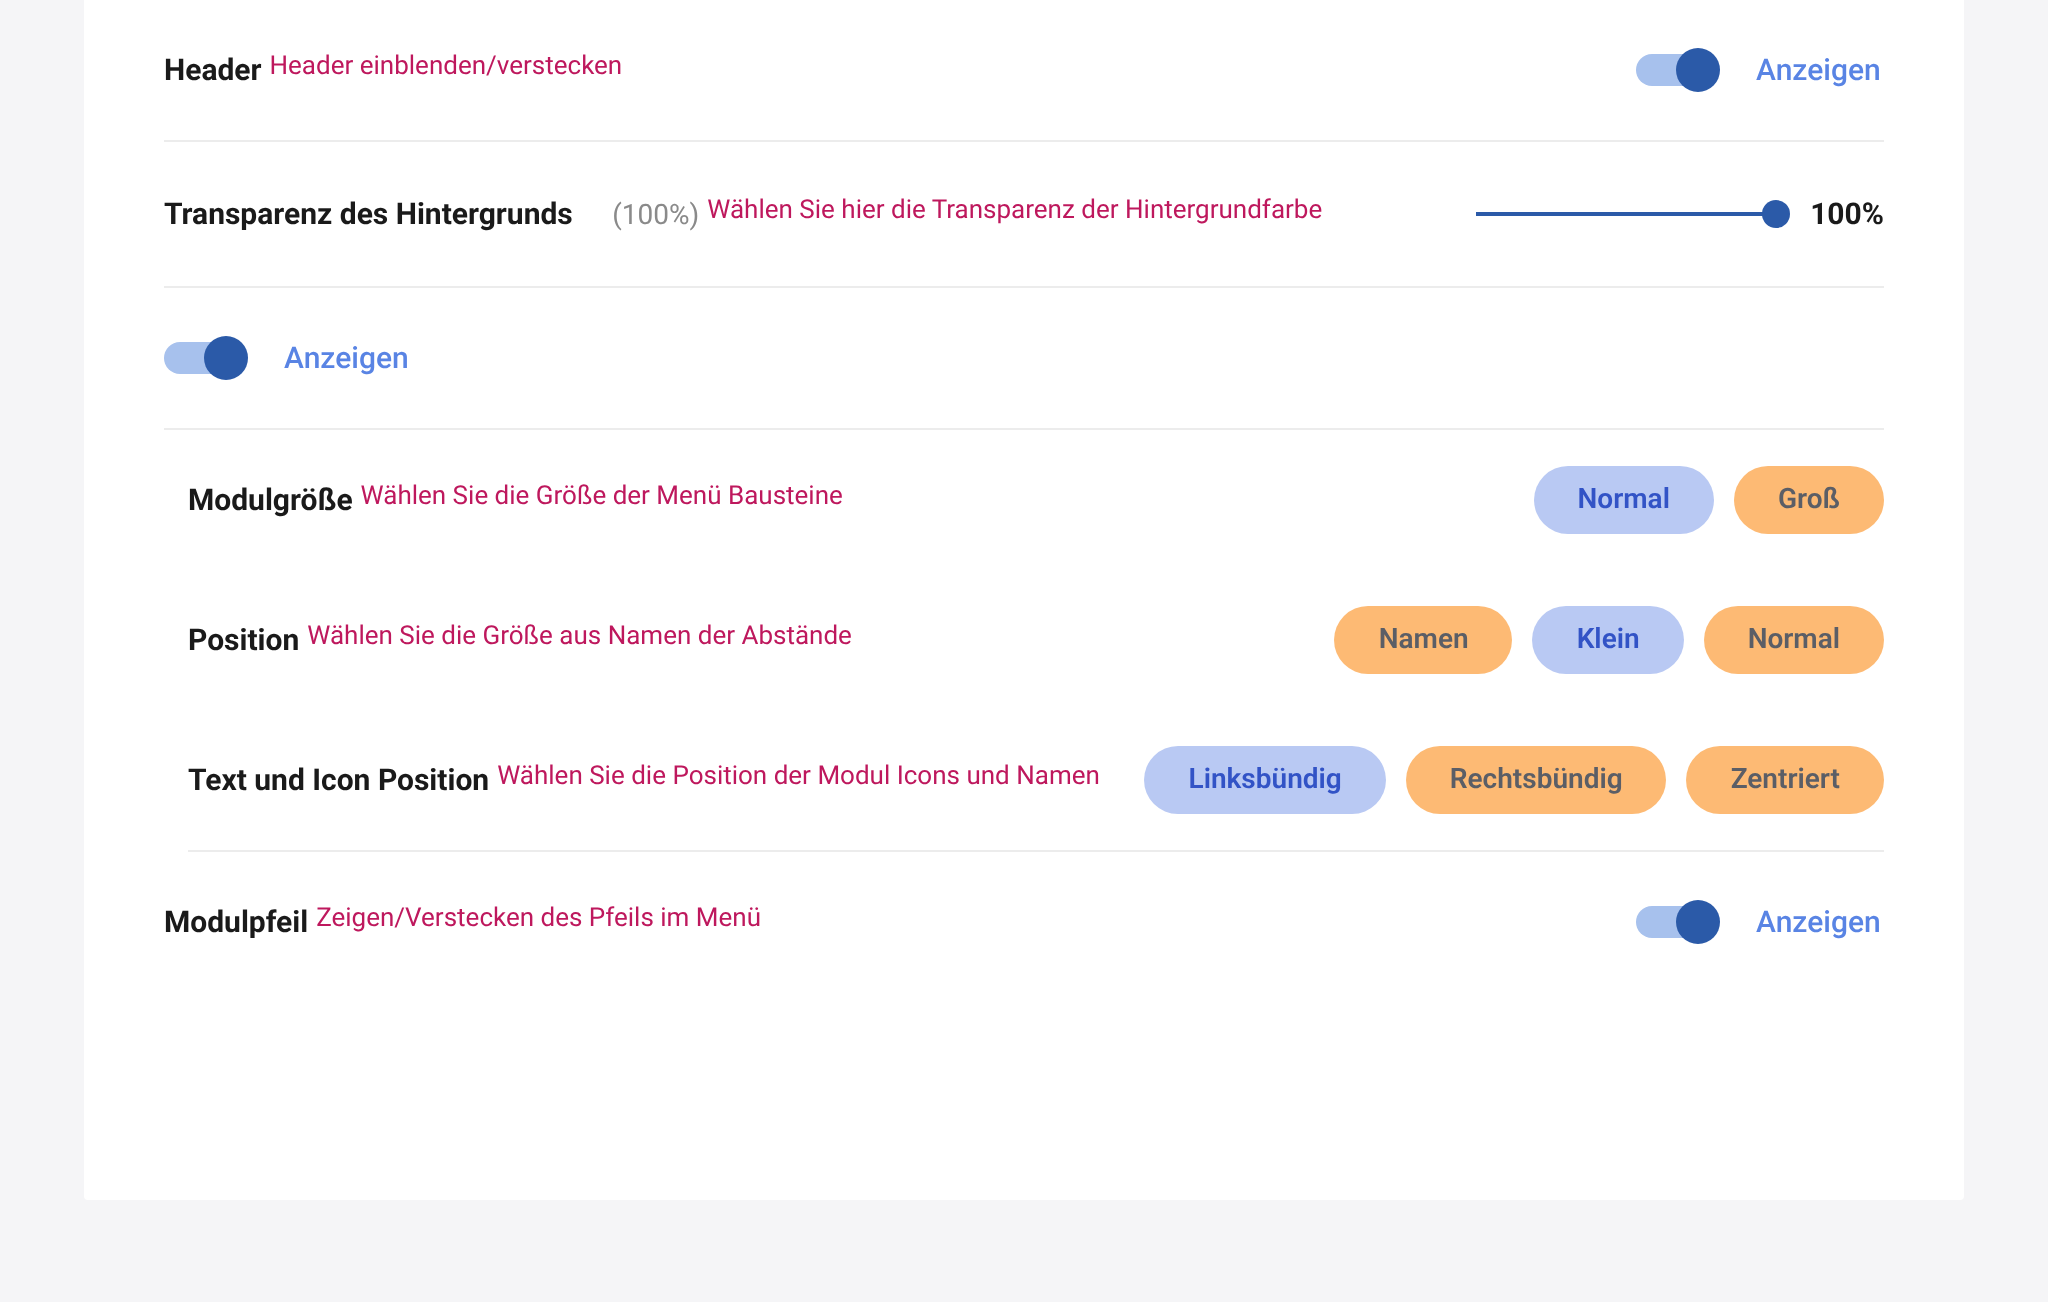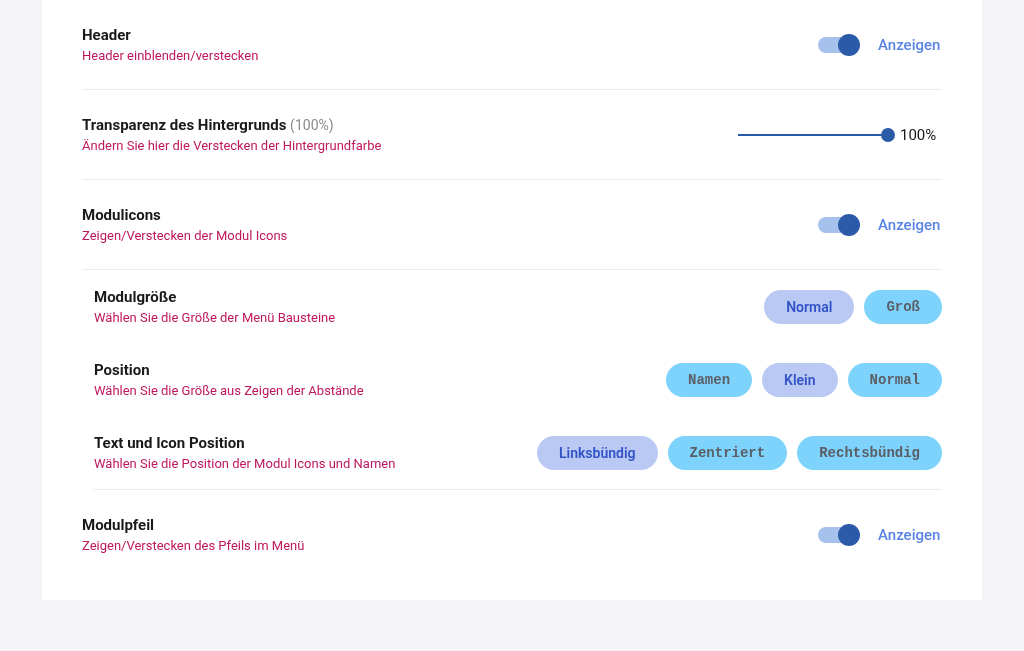--- a/index.html
+++ b/index.html
@@ -36,34 +36,35 @@
       border-bottom: none;
     }
 
     .row.tighter {
       padding: 18px 0;
       margin-left: 12px;
     }
 
     .row-left {
       display: flex;
-      flex-direction: column;
+      flex-direction: row;
       gap: 4px;
     }
 
     .title {
       font-weight: 700;
       font-size: 15px;
       color: #1a1a1a;
     }
 
     .title .suffix {
       font-weight: 400;
       color: #8a8a8a;
       font-size: 14px;
+      margin-left: 16px;
     }
 
     .subtitle {
       font-size: 13px;
       color: #be185d;
       font-weight: 400;
     }
 
     .row-right {
       display: flex;
@@ -135,24 +136,24 @@
       right: 0;
       transform: translate(50%, -50%);
       width: 14px;
       height: 14px;
       background: #2b5aa8;
       border-radius: 50%;
     }
 
     .slider-value {
       font-size: 15px;
-      font-weight: 400;
+      font-weight: 700;
       color: #1a1a1a;
       min-width: 42px;
-      text-align: left;
+      text-align: right;
     }
 
     
     .pill-group {
       display: flex;
       gap: 10px;
     }
 
     .pill {
       border: none;
@@ -163,23 +164,22 @@
       cursor: pointer;
       font-family: inherit;
     }
 
     .pill.sel {
       background: #b9c9f3;
       color: #3253c6;
     }
 
     .pill.unsel {
-      background: #7dd3fc;
+      background: #fdba74;
       color: #5b5e66;
-      font-family: Liberation Mono, monospace;
     }
 
   </style>
 </head>
 <body>
 
 <div class="panel">
 
   <div class="row">
     <div class="row-left">
@@ -193,36 +193,32 @@
       <div class="toggle-label">Anzeigen</div>
     </div>
   </div>
 
   <div class="row">
     <div class="row-left">
       <div class="title">
         <span>Transparenz des Hintergrunds</span>
         <span class="suffix">(100%)</span>
       </div>
-      <div class="subtitle">Ändern Sie hier die Verstecken der Hintergrundfarbe</div>
+      <div class="subtitle">Wählen Sie hier die Transparenz der Hintergrundfarbe</div>
     </div>
     <div class="row-right slider-wrap">
       <div class="slider">
         <div class="slider-track"></div>
         <div class="slider-knob"></div>
       </div>
       <div class="slider-value">100%</div>
     </div>
   </div>
 
   <div class="row">
-    <div class="row-left">
-      <div class="title">Modulicons</div>
-      <div class="subtitle">Zeigen/Verstecken der Modul Icons</div>
-    </div>
     <div class="row-right toggle-wrap">
       <div class="toggle">
         <div class="knob"></div>
       </div>
       <div class="toggle-label">Anzeigen</div>
     </div>
   </div>
 
   <div class="row noborder tighter">
     <div class="row-left">
@@ -231,38 +227,38 @@
     </div>
     <div class="row-right pill-group">
       <button class="pill sel">Normal</button>
       <button class="pill unsel">Groß</button>
     </div>
   </div>
 
   <div class="row noborder tighter">
     <div class="row-left">
       <div class="title">Position</div>
-      <div class="subtitle">Wählen Sie die Größe aus Zeigen der Abstände</div>
+      <div class="subtitle">Wählen Sie die Größe aus Namen der Abstände</div>
     </div>
     <div class="row-right pill-group">
       <button class="pill unsel">Namen</button>
       <button class="pill sel">Klein</button>
       <button class="pill unsel">Normal</button>
     </div>
   </div>
 
   <div class="row tighter">
     <div class="row-left">
       <div class="title">Text und Icon Position</div>
       <div class="subtitle">Wählen Sie die Position der Modul Icons und Namen</div>
     </div>
     <div class="row-right pill-group">
       <button class="pill sel">Linksbündig</button>
+      <button class="pill unsel">Rechtsbündig</button>
       <button class="pill unsel">Zentriert</button>
-      <button class="pill unsel">Rechtsbündig</button>
     </div>
   </div>
 
   <div class="row noborder">
     <div class="row-left">
       <div class="title">Modulpfeil</div>
       <div class="subtitle">Zeigen/Verstecken des Pfeils im Menü</div>
     </div>
     <div class="row-right toggle-wrap">
       <div class="toggle">

